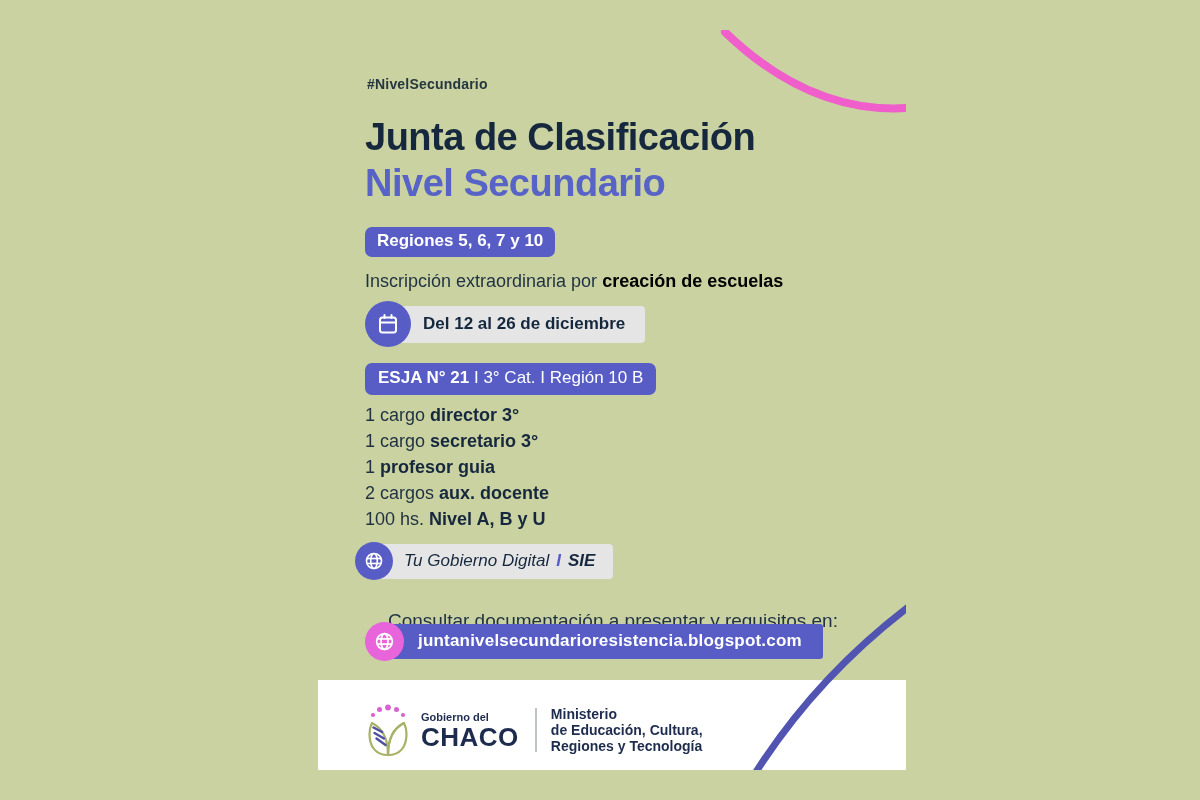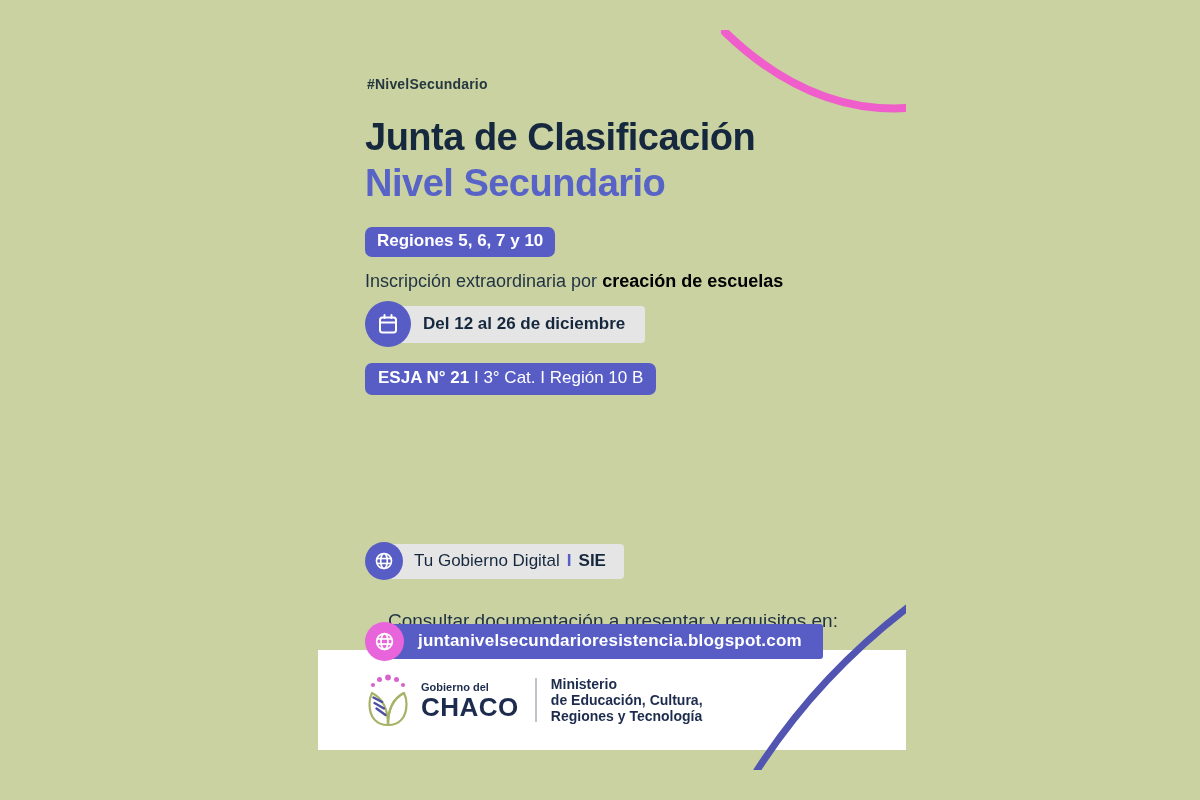--- a/index.html
+++ b/index.html
@@ -53,41 +53,41 @@
   .icon-pill.date .circle{width:46px;height:46px;}
   .icon-pill.date .pill-body{
     margin-left:-24px;padding:8px 20px 9px 36px;
     font-size:17px;font-weight:700;
   }
   .positions{
     position:absolute;left:47px;top:372px;margin:0;padding:0;list-style:none;
     font-size:18px;line-height:26px;color:#1f3142;
   }
   .positions b{font-weight:700;color:#16283e;}
-  .icon-pill.gov{left:47px;top:512px;}
+  .icon-pill.gov{left:37px;top:512px;font-style:italic;}
   .icon-pill.gov .circle{width:38px;height:38px;}
   .icon-pill.gov .pill-body{
     margin-left:-20px;padding:7px 18px 8px 31px;font-size:17px;font-weight:400;
   }
   .icon-pill.gov .sep{color:#575dc5;font-weight:700;margin:0 7px;}
   .icon-pill.gov b{font-weight:700;}
   .consult{
     position:absolute;left:54px;top:564px;margin:16px;
     font-size:19px;color:#1f3142;white-space:nowrap;
   }
   .icon-pill.url{left:47px;top:592px;}
   .icon-pill.url .circle{width:39px;height:39px;}
   .url-body{
     background:#575dc5;color:#fff;border-radius:3px;
     margin-left:-20px;padding:7px 21px 8px 34px;
     font-size:17px;letter-spacing:.2px;white-space:nowrap;
     position:relative;z-index:1;font-weight:bold;
   }
   .footer{
-    position:absolute;left:0;top:620px;width:588px;height:100px;
+    position:absolute;left:0;top:650px;width:588px;height:100px;
     background:#ffffff;display:flex;align-items:center;
   }
   .footer-inner{display:flex;align-items:center;margin-left:47px;}
   .logo-svg{flex:none;}
   .gov-block{margin-left:10px;color:#1d2c4e;}
   .gov-small{font-size:11px;font-weight:700;margin-bottom:1px;}
   .gov-big{font-size:26px;font-weight:800;letter-spacing:.5px;line-height:1;}
   .divider{width:2px;height:44px;background:#bfc3c8;margin:0 14px 0 16px;}
   .ministry{font-size:14px;font-weight:700;line-height:16px;color:#1d2c4e;}
   .curves{
@@ -119,20 +119,27 @@
           <line x1="4.5" y1="10.5" x2="19.5" y2="10.5"></line>
           <line x1="8.5" y1="3" x2="8.5" y2="6"></line>
           <line x1="15.5" y1="3" x2="15.5" y2="6"></line>
         </svg>
       </span>
       <span class="pill-body">Del 12 al 26 de diciembre</span>
     </div>
 
     <div class="badge esja"><b>ESJA N° 21</b><span> I 3° Cat. I Región 10 B</span></div>
 
+    <ul class="positions">
+      <li><span>1 cargo </span><b>director 3°</b></li>
+      <li><span>1 cargo </span><b>secretario 3°</b></li>
+      <li><span>1 </span><b>profesor guia</b></li>
+      <li><span>2 cargos </span><b>aux. docente</b></li>
+      <li><span>100 hs. </span><b>Nivel A, B y U</b></li>
+    </ul>
 
     <div class="icon-pill gov">
       <span class="circle c-purple">
         <svg width="22" height="22" viewBox="0 0 24 24" fill="none" stroke="#ffffff" stroke-width="1.8">
           <circle cx="12" cy="12" r="8.2"></circle>
           <ellipse cx="12" cy="12" rx="3.6" ry="8.2"></ellipse>
           <line x1="4.4" y1="9.3" x2="19.6" y2="9.3"></line>
           <line x1="4.4" y1="14.7" x2="19.6" y2="14.7"></line>
         </svg>
       </span>

